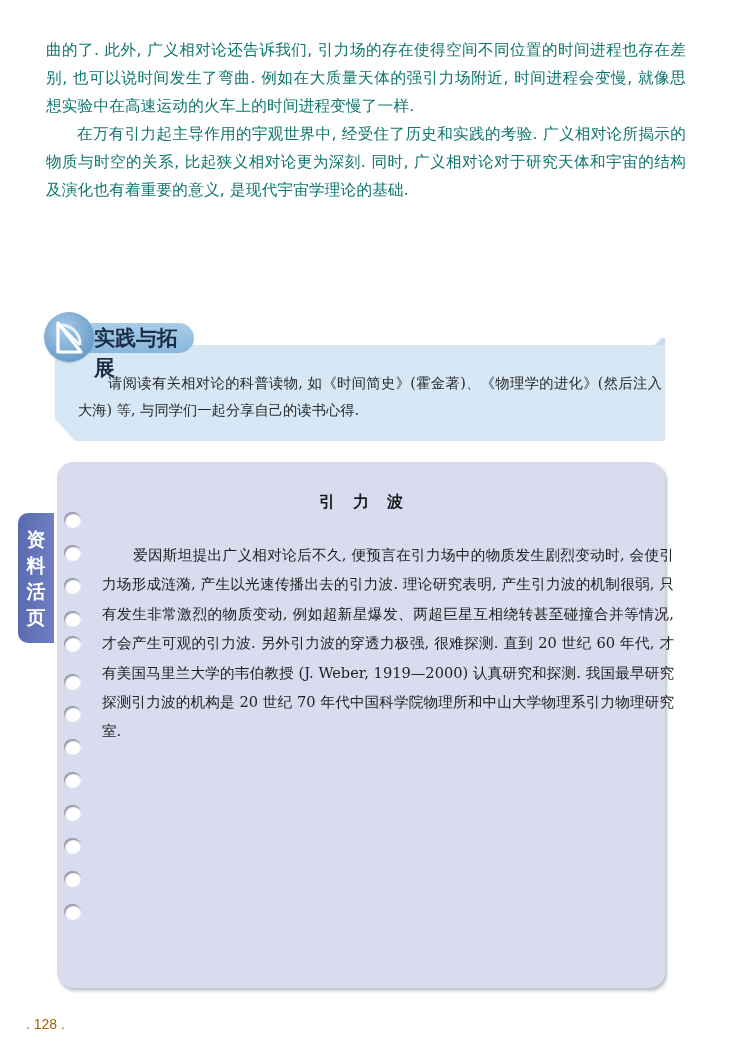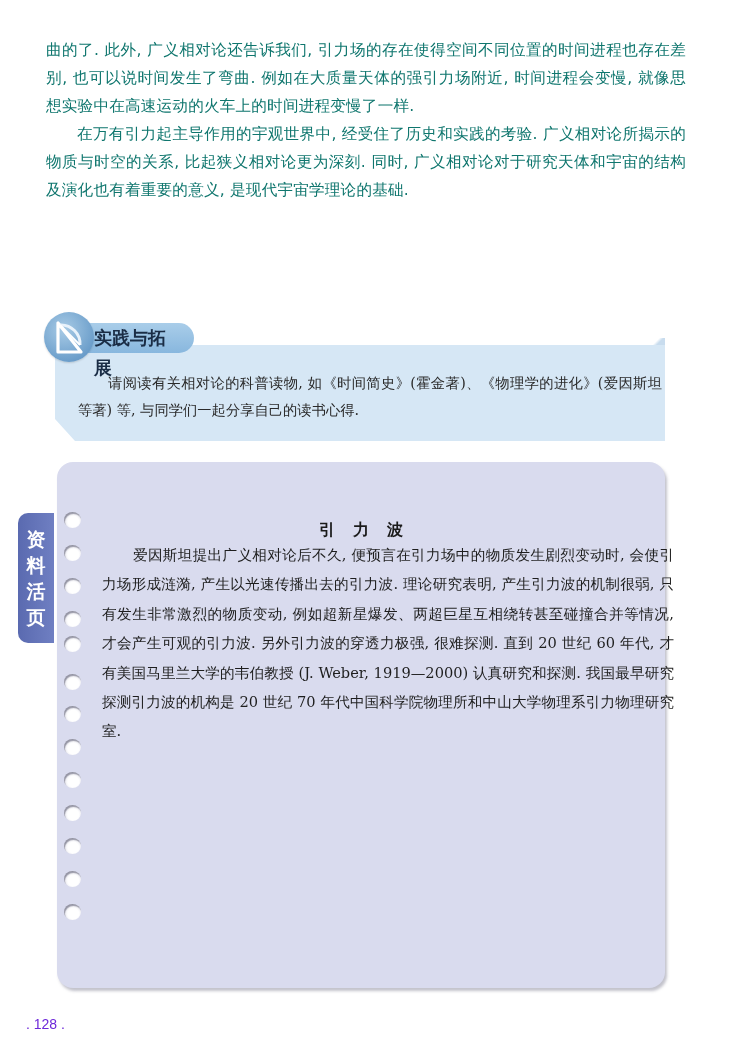--- a/index.html
+++ b/index.html
@@ -57,21 +57,21 @@
     z-index: 3;
   }
   .practice-label {
     position: absolute;
     left: 80px; top: 323px;
     height: 30px;
     padding: 0 12px 0 14px;
     border-radius: 0 15px 15px 0;
     background: linear-gradient(180deg, #a9cde9 0%, #88b7de 100%);
     font-family: "DejaVu Sans", "Liberation Sans", sans-serif;
-    font-size: 18px;
+    font-size: 21px;
     font-weight: bold;
     line-height: 30px;
     color: #1a2d46;
     z-index: 2;
     width: 114px;
   }
 
   
   .info-card {
     position: absolute;
@@ -85,21 +85,20 @@
     position: absolute;
     left: 57px; top: 492px;
     width: 608px;
     text-align: center;
     font-family: "DejaVu Sans", "Liberation Sans", sans-serif;
     font-size: 16px;
     font-weight: bold;
     letter-spacing: 18px;
     color: #1a1a1a;
     padding-left: 18px;
-    margin-top: 28px;
   }
   .info-text {
     position: absolute;
     left: 102px; top: 540px;
     width: 572px;
     font-size: 14.6px;
     line-height: 29.4px;
     font-family: "DejaVu Serif", "Liberation Serif", serif;
     color: #1e1e1e;
     text-align: justify;
@@ -136,21 +135,21 @@
     background: radial-gradient(circle at 55% 60%, #ffffff 40%, #f1f1f6 60%, #b9bbc9 85%);
     box-shadow: inset 1px 2px 1px rgba(90,90,110,0.55);
     z-index: 3;
   }
 
   .page-number {
     position: absolute;
     left: 26px; top: 1016px;
     font-family: "Liberation Sans", "DejaVu Sans", sans-serif;
     font-size: 14px;
-    color: #6d28d9;
+    color: #a16207;
   }
 </style>
 </head>
 <body>
 
 <div class="body-text" style="top: 36px;">
   <p>曲的了. 此外, 广义相对论还告诉我们, 引力场的存在使得空间不同位置的时间进程也存在差别, 也可以说时间发生了弯曲. 例如在大质量天体的强引力场附近, 时间进程会变慢, 就像思想实验中在高速运动的火车上的时间进程变慢了一样.</p>
   <p class="indent">在万有引力起主导作用的宇观世界中, 经受住了历史和实践的考验. 广义相对论所揭示的物质与时空的关系, 比起狭义相对论更为深刻. 同时, 广义相对论对于研究天体和宇宙的结构及演化也有着重要的意义, 是现代宇宙学理论的基础.</p>
 </div>
 
@@ -158,21 +157,21 @@
 <div class="practice"></div>
 <div class="practice-badge">
   <svg width="50" height="50" viewBox="0 0 50 50">
     <polygon points="14,11 14,40 37,40" fill="none" stroke="#ffffff" stroke-width="3.2" stroke-linejoin="round"></polygon>
     <path d="M16,13 A19,19 0 0 1 36,33" fill="none" stroke="#e8f2fb" stroke-width="3"></path>
     <line x1="16" y1="13" x2="36" y2="33" stroke="#ffffff" stroke-width="1.8"></line>
   </svg>
 </div>
 <div class="practice-label">实践与拓展</div>
 <div class="practice-text">
-  <p class="indent">请阅读有关相对论的科普读物, 如《时间简史》(霍金著)、《物理学的进化》(爱因斯坦等著) 等, 与同学们一起分享自己的读书心得.</p>
+  <p class="indent">请阅读有关相对论的科普读物, 如《时间简史》(霍金著)、《物理学的进化》(然后注入大海) 等, 与同学们一起分享自己的读书心得.</p>
 </div>
 
 <div class="info-card"></div>
 <div class="side-tab">
   <span>资</span>
   <span>料</span>
   <span>活</span>
   <span>页</span>
 </div>
 

